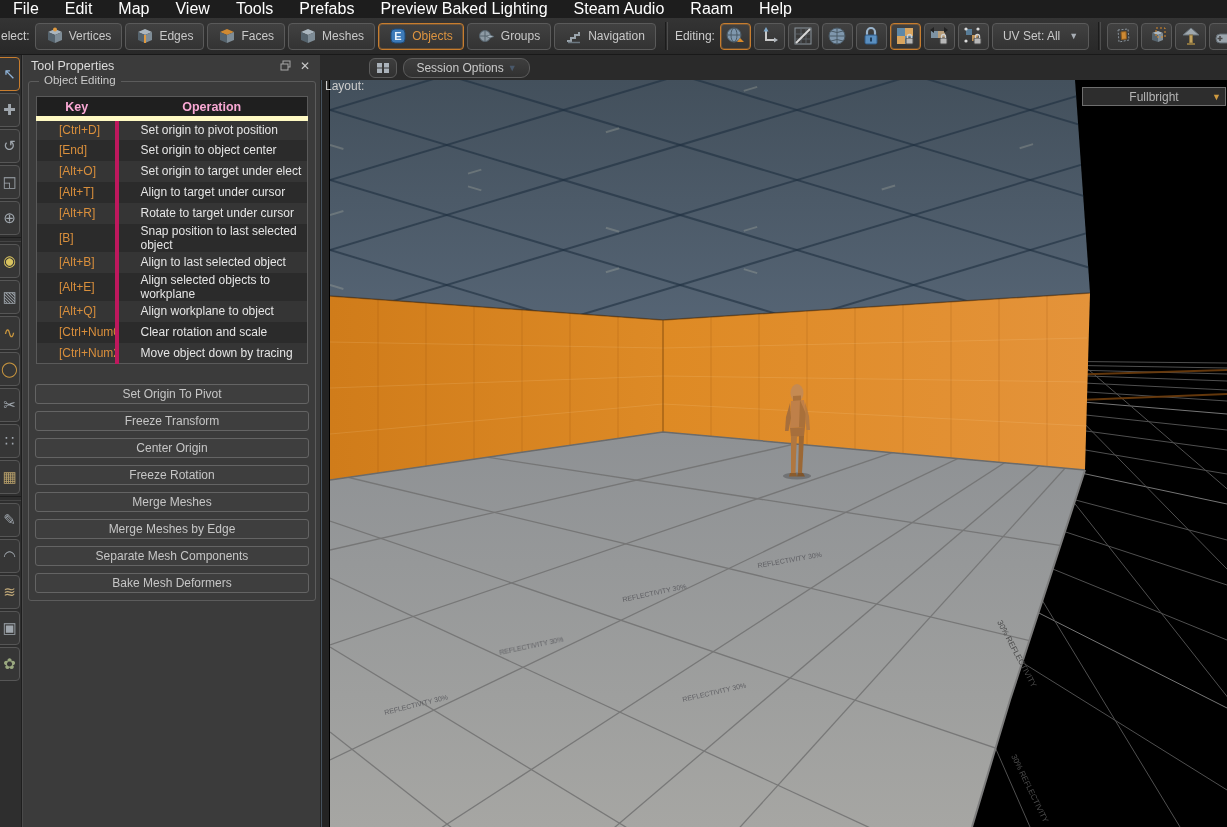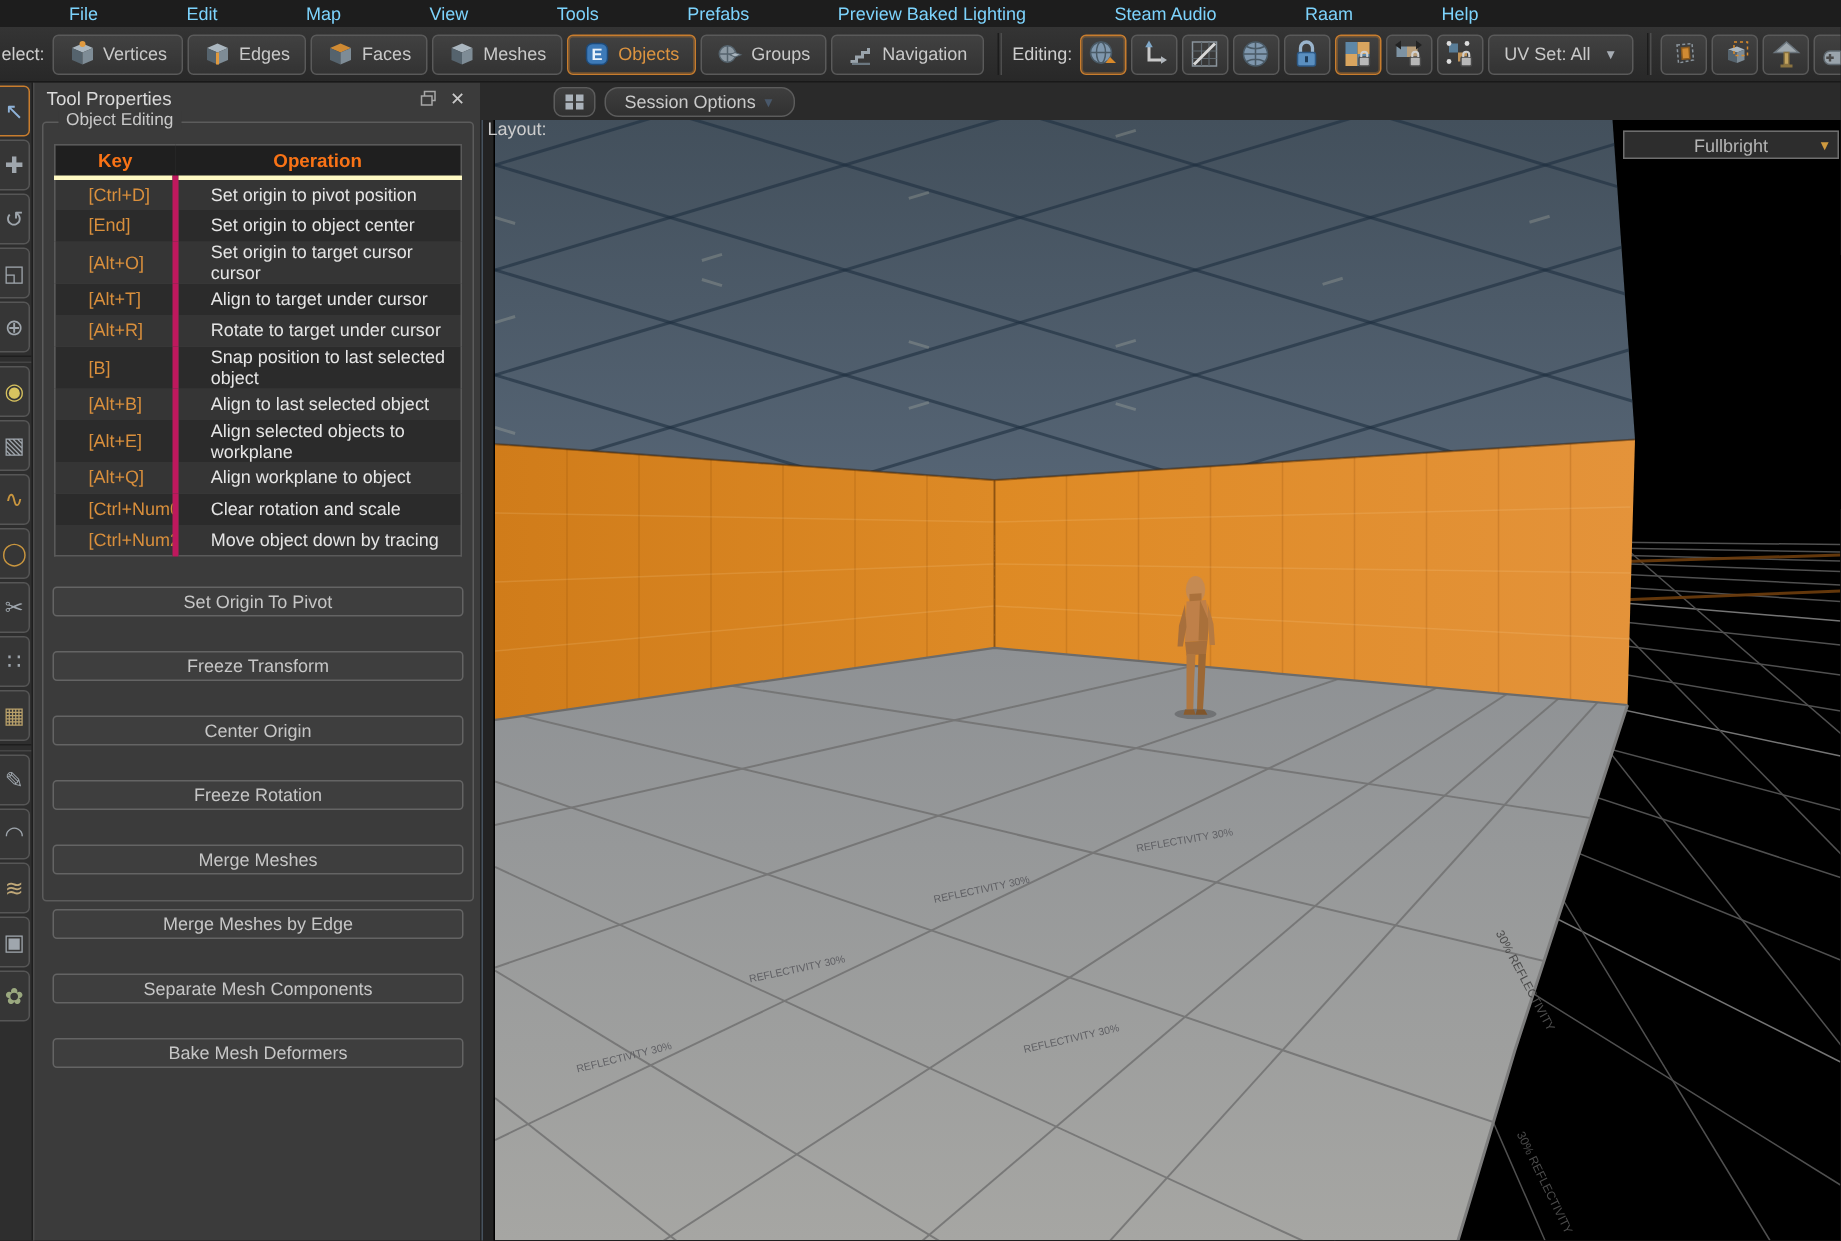--- a/index.html
+++ b/index.html
@@ -2,21 +2,21 @@
 <html><head>
 <meta charset="utf-8">
 <style>
   * { margin:0; padding:0; box-sizing:border-box; }
   html,body { width:1227px; height:827px; overflow:hidden; background:#2b2b2b;
               font-family:"Liberation Sans", sans-serif; }
 
   
   .menubar { position:absolute; left:0; top:0; width:1227px; height:18px;
              background:#1d1d1d; display:flex; align-items:center; z-index:30; }
-  .menu-item { color:#7dd3fc; font-size:12px; padding:0 13px; line-height:18px; cursor:default;margin-left:33px; }
+  .menu-item { color:#ffffff; font-size:16px; padding:0 13px; line-height:18px; cursor:default; }
 
   
   .toolbar { position:absolute; left:0; top:18px; width:1227px; height:37px;
              background:linear-gradient(#343434,#282828); border-bottom:1px solid #191919;
              display:flex; align-items:center; white-space:nowrap; overflow:hidden; z-index:29; }
   .tb-label { color:#cdcdcd; font-size:12px; margin:0 5px 0 1px; }
   .tbtn { height:27px; display:inline-flex; align-items:center; gap:5px; padding:0 10px;
           background:linear-gradient(#414141,#333333); border:1px solid #5a5a5a; border-radius:4px;
           color:#c9c9c9; font-size:12px; margin-right:3px; flex:none; }
   .tbtn.icon-only { width:31px; padding:0; justify-content:center; }
@@ -44,29 +44,29 @@
                     color:#dadada; font-size:12.5px; }
   .panel-titlebar .spacer { flex:1; }
   .ttl-icon { width:14px; height:14px; display:flex; align-items:center; justify-content:center;
               margin-left:6px; color:#c9c9c9; font-size:12px; }
   .groupbox { position:absolute; left:5px; top:26px; width:288px; height:520px;
               border:1px solid #5c5c5c; border-radius:3px; }
   .group-legend { position:absolute; top:-8px; left:10px; background:#3b3b3b; padding:0 5px;
                   color:#c9c9c9; font-size:11.5px; }
   table.kv { border-collapse:collapse; margin:14px auto 0 auto; width:272px;
              border:1px solid #5a5a5a; table-layout:fixed; }
-  table.kv th { background:#1f1f1f; color:#f97316; font-size:12.5px; font-weight:bold;
-                height:22px; border-bottom:3px solid #fef9c3; }
+  table.kv th { background:#1f1f1f; color:#f9a8d4; font-size:12.5px; font-weight:bold;
+                height:22px; border-bottom:5px solid #fef9c3; }
   table.kv th:first-child, table.kv td:first-child { width:80px; }
   table.kv td { height:21px; font-size:12px; padding-left:22px; overflow:hidden; }
   table.kv td:first-child { color:#d98f3c; }
   table.kv td:last-child { color:#e5e5e5; border-left:4px solid #be185d; }
   table.kv tr.r-a { background:#353535; }
   table.kv tr.r-b { background:#2b2b2b; }
-  .btn-stack { margin-top:20px; display:flex; flex-direction:column; align-items:center; gap:23px; }
+  .btn-stack { margin-top:20px; display:flex; flex-direction:column; align-items:center; gap:7px; }
   .pbtn { width:274px; height:20px; background:#3e3e3e; border:1px solid #646464; border-radius:3px;
           color:#c6c6c6; font-size:12px; line-height:18px; text-align:center; }
 
   
   .vp-bar { position:absolute; left:320px; top:55px; width:907px; height:25px;
             background:#2a2a2a; display:flex; align-items:center; z-index:9; }
   .vp-bar .tb-label { margin-left:5px;margin-top:36px; }
   .small-btn { height:20px; background:linear-gradient(#3e3e3e,#313131); border:1px solid #5c5c5c;
                border-radius:6px; display:inline-flex; align-items:center; justify-content:center;
                color:#c9c9c9; font-size:12px; }
@@ -350,21 +350,21 @@
       <tr class="r-a">
             <td>[Ctrl+D]</td>
             <td>Set origin to pivot position</td>
           </tr>
       <tr class="r-b">
             <td>[End]</td>
             <td>Set origin to object center</td>
           </tr>
       <tr class="r-a">
             <td>[Alt+O]</td>
-            <td>Set origin to target cursor cursor</td>
+            <td>Set origin to target under elect</td>
           </tr>
       <tr class="r-b">
             <td>[Alt+T]</td>
             <td>Align to target under cursor</td>
           </tr>
       <tr class="r-a">
             <td>[Alt+R]</td>
             <td>Rotate to target under cursor</td>
           </tr>
       <tr class="r-b">

